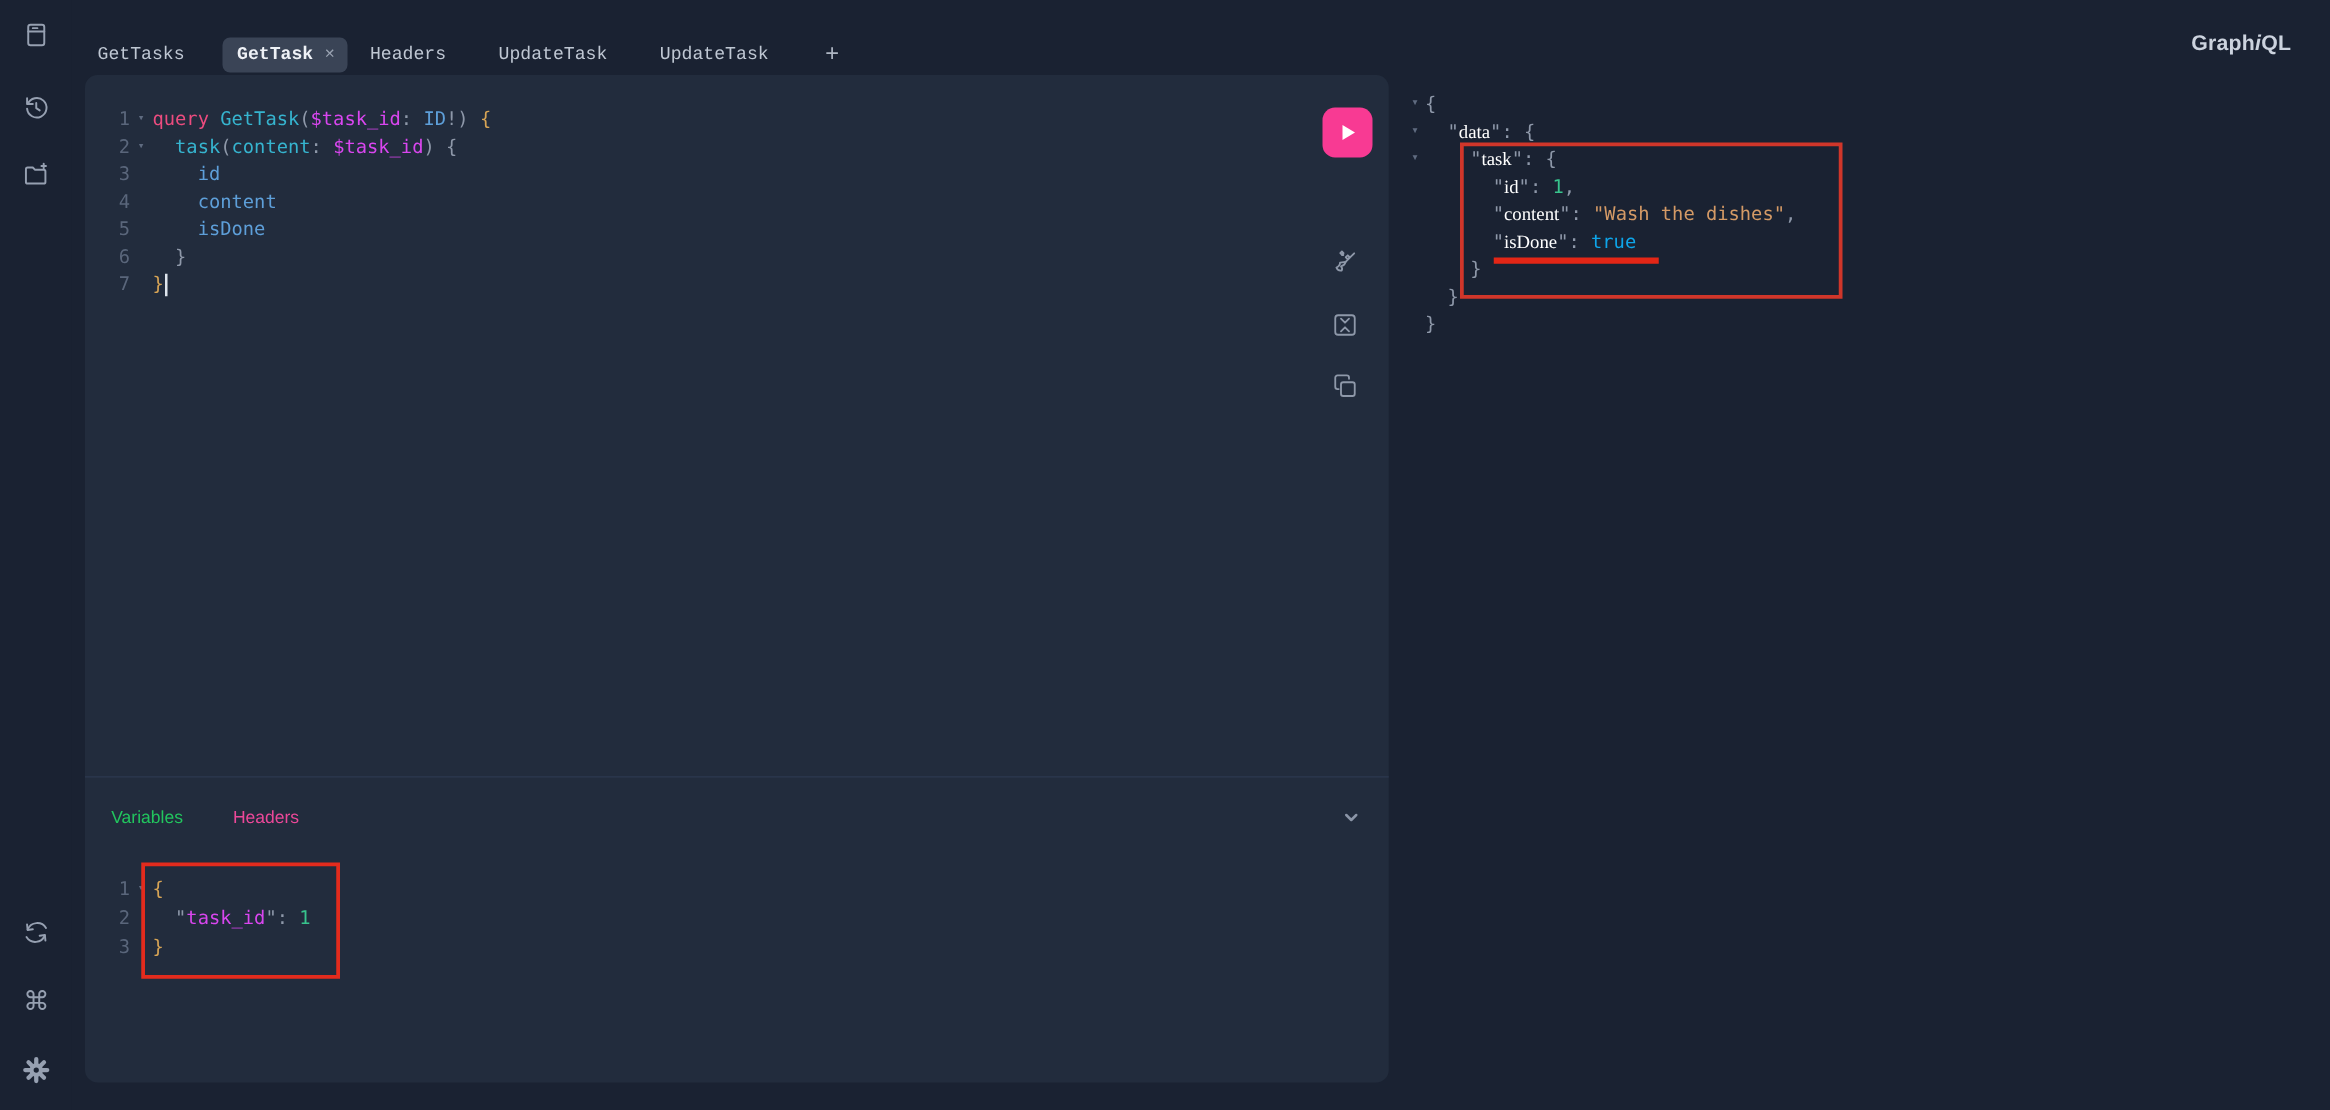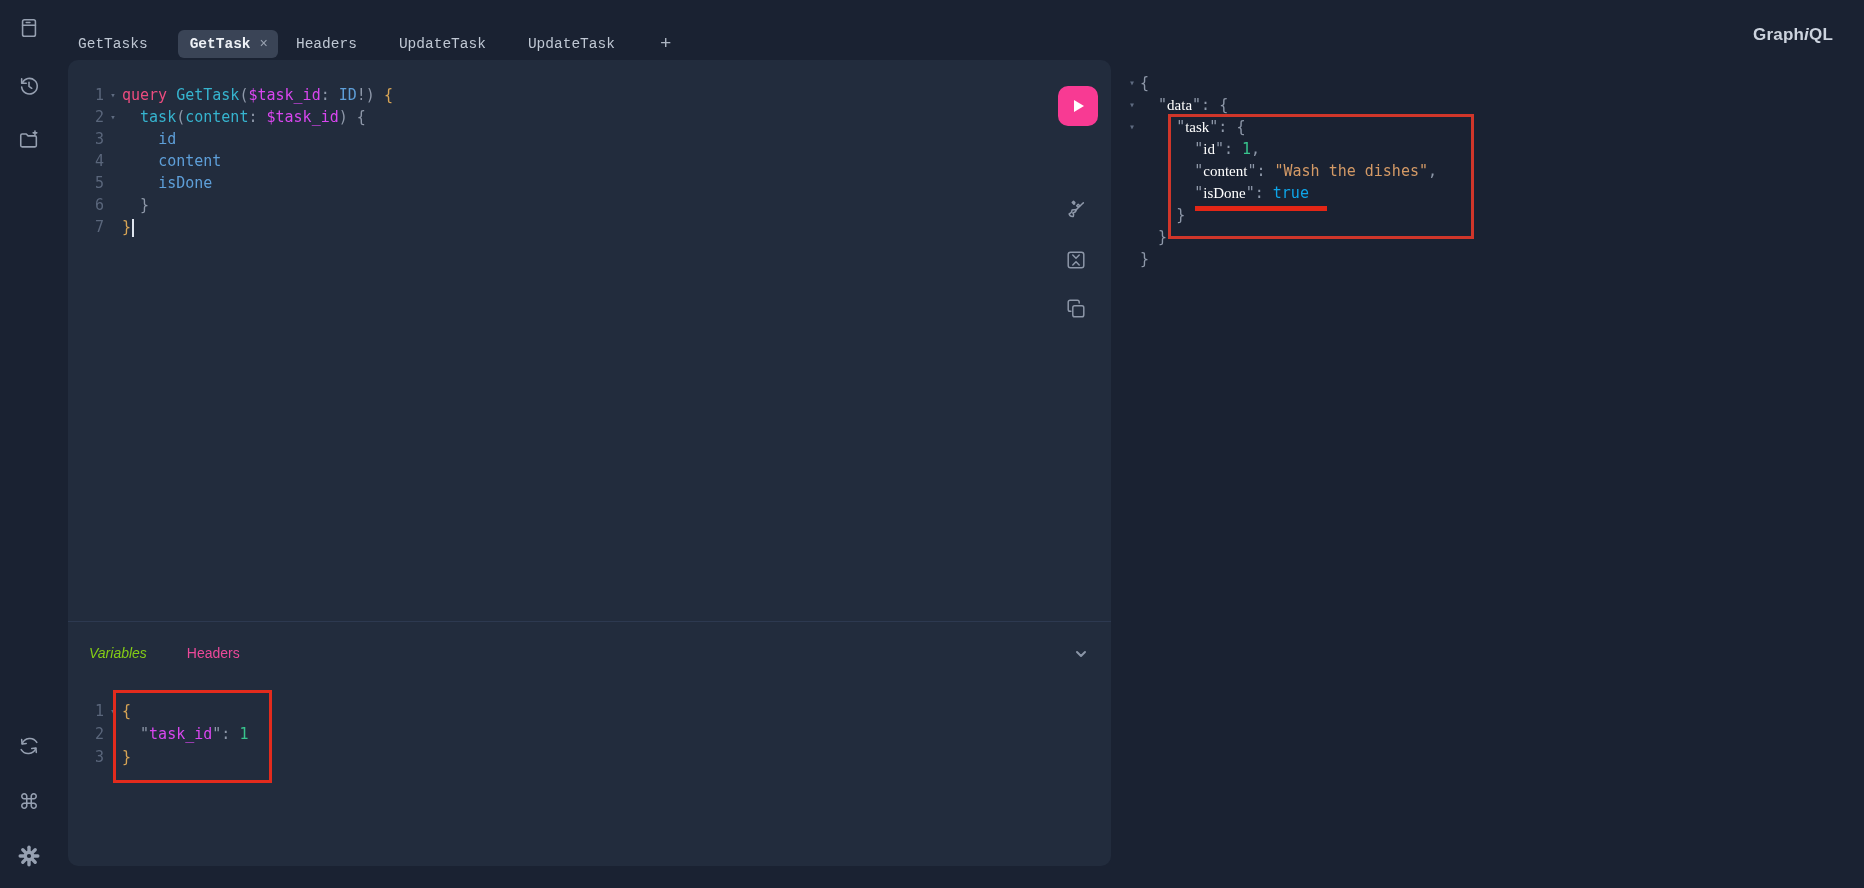--- a/index.html
+++ b/index.html
@@ -47,21 +47,21 @@
   
   .exec-btn{position:absolute;left:990px;top:26px;width:40px;height:40px;border-radius:10px;
             background:#f83a93;display:flex;align-items:center;justify-content:center;cursor:pointer;}
   .tool-btn{position:absolute;left:996px;width:24px;height:24px;display:flex;align-items:center;justify-content:center;cursor:pointer;}
   .tool-btn svg{stroke:#8e98a9;fill:none;stroke-width:1.6;stroke-linecap:round;stroke-linejoin:round;}
 
   
   .tools-bar{position:absolute;left:0;right:0;top:561px;height:50px;border-top:1px solid #2d3950;
              display:flex;align-items:center;padding:12px 0 0 21px;box-sizing:border-box;}
   .tool-tab{font-size:14px;font-weight:500;color:#ec4899;margin-right:40px;cursor:pointer;}
-  .tool-tab.active{color:#84cc16;font-style:italic;}
+  .tool-tab.active{color:#22c55e;}
   .collapse-btn{position:absolute;right:22px;top:24px;cursor:pointer;}
   .collapse-btn svg{stroke:#8b95a7;fill:none;stroke-width:2;stroke-linecap:round;stroke-linejoin:round;}
   .vars-code{position:absolute;left:8px;top:640px;}
 
   
   .response-panel{position:absolute;left:1118px;top:60px;right:0;height:806px;}
   .response-code{position:absolute;left:6px;top:12px;}
   .response-code .fold{width:16px;font-size:10px;}
 
   

